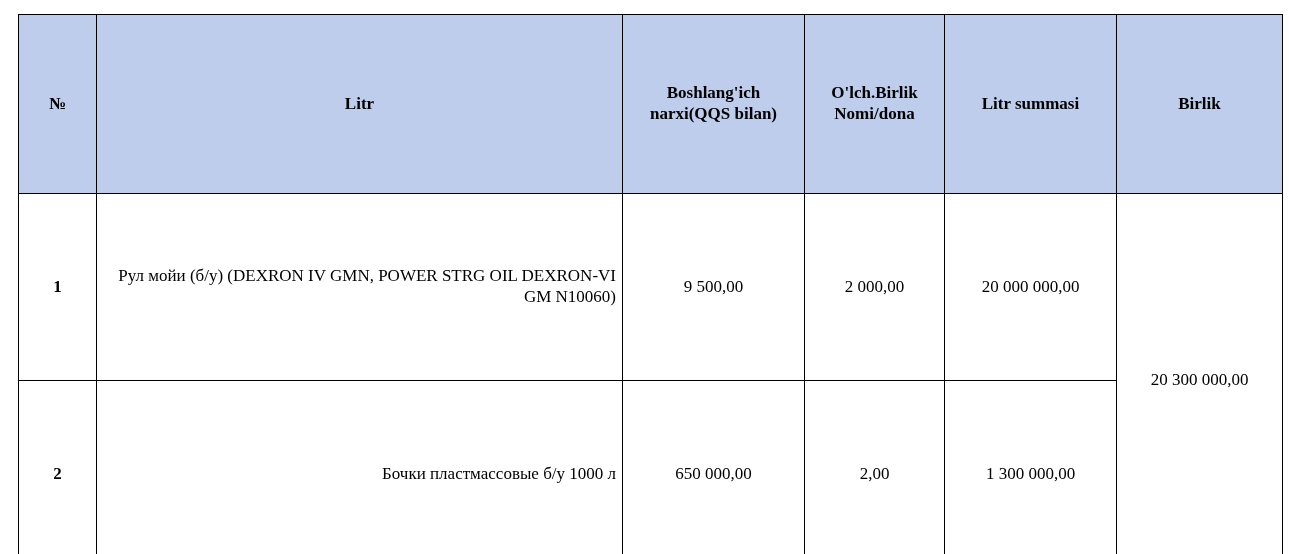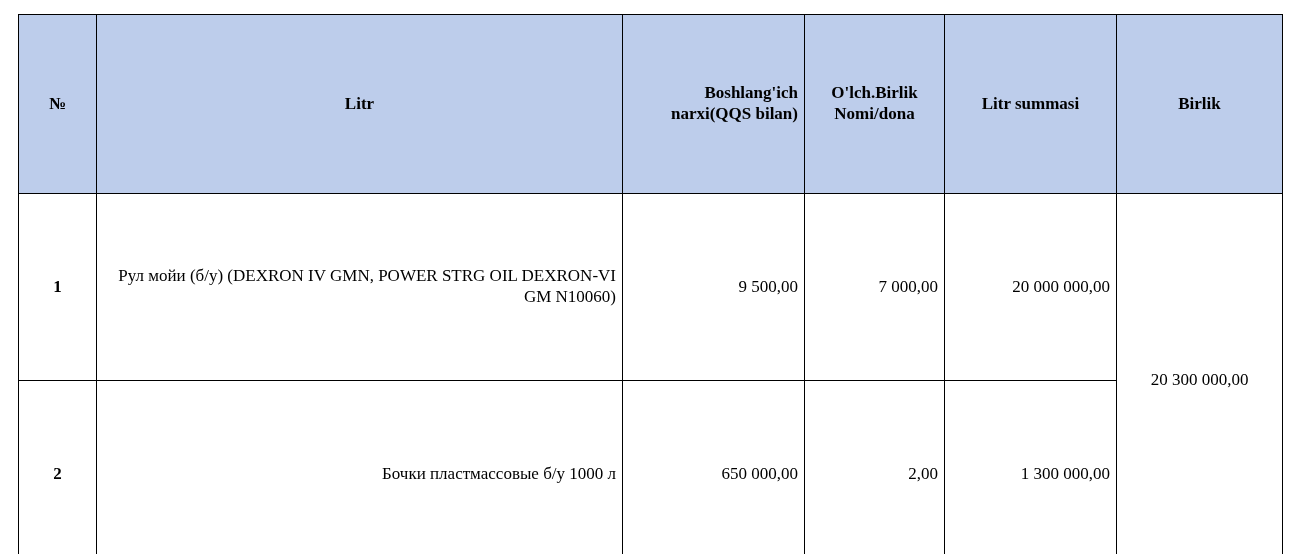--- a/index.html
+++ b/index.html
@@ -38,41 +38,41 @@
   }
   thead th {
     background: #bdcdeb;
     text-align: center;
     font-weight: bold;
     font-size: 17.5px;
     height: 170px;
   }
   th.col-no { width: 78px; }
   th.col-name { width: 526px; }
-  th.col-price { width: 182px; text-align: right; }
+  th.col-price { width: 182px; }
   th.col-unit { width: 140px; }
   th.col-total { width: 172px; }
   th.col-grand { width: 166px; }
 
   tbody td {
     background: #ffffff;
   }
   td.cell-no {
     text-align: center;
     font-weight: bold;
     font-size: 17px;
   }
   td.cell-name {
     text-align: right;
     font-size: 17px;
     padding-left: 8px;
     padding-right: 4px;
   }
   td.cell-num {
-    text-align: right;
+    text-align: center;
     font-size: 17px;
   }
   td.cell-grand {
     text-align: center;
     font-size: 17px;
     vertical-align: middle;
   }
   tbody tr.row-1 td { height: 178px; }
   tbody tr.row-2 td { height: 178px; }
   .hdr-line { display: block; }
@@ -104,21 +104,21 @@
         </th>
         <th class="col-total">Litr summasi</th>
         <th class="col-grand">Birlik</th>
       </tr>
     </thead>
     <tbody>
       <tr class="row-1">
         <td class="cell-no">1</td>
         <td class="cell-name">Рул мойи (б/у) (DEXRON IV GMN, POWER STRG OIL DEXRON-VI GM N10060)</td>
         <td class="cell-num">9 500,00</td>
-        <td class="cell-num">7 000,00</td>
+        <td class="cell-num">2 000,00</td>
         <td class="cell-num">20 000 000,00</td>
         <td class="cell-grand" rowspan="2">20 300 000,00</td>
       </tr>
       <tr class="row-2">
         <td class="cell-no">2</td>
         <td class="cell-name">Бочки пластмассовые б/у 1000 л</td>
         <td class="cell-num">650 000,00</td>
         <td class="cell-num">2,00</td>
         <td class="cell-num">1 300 000,00</td>
       </tr>

